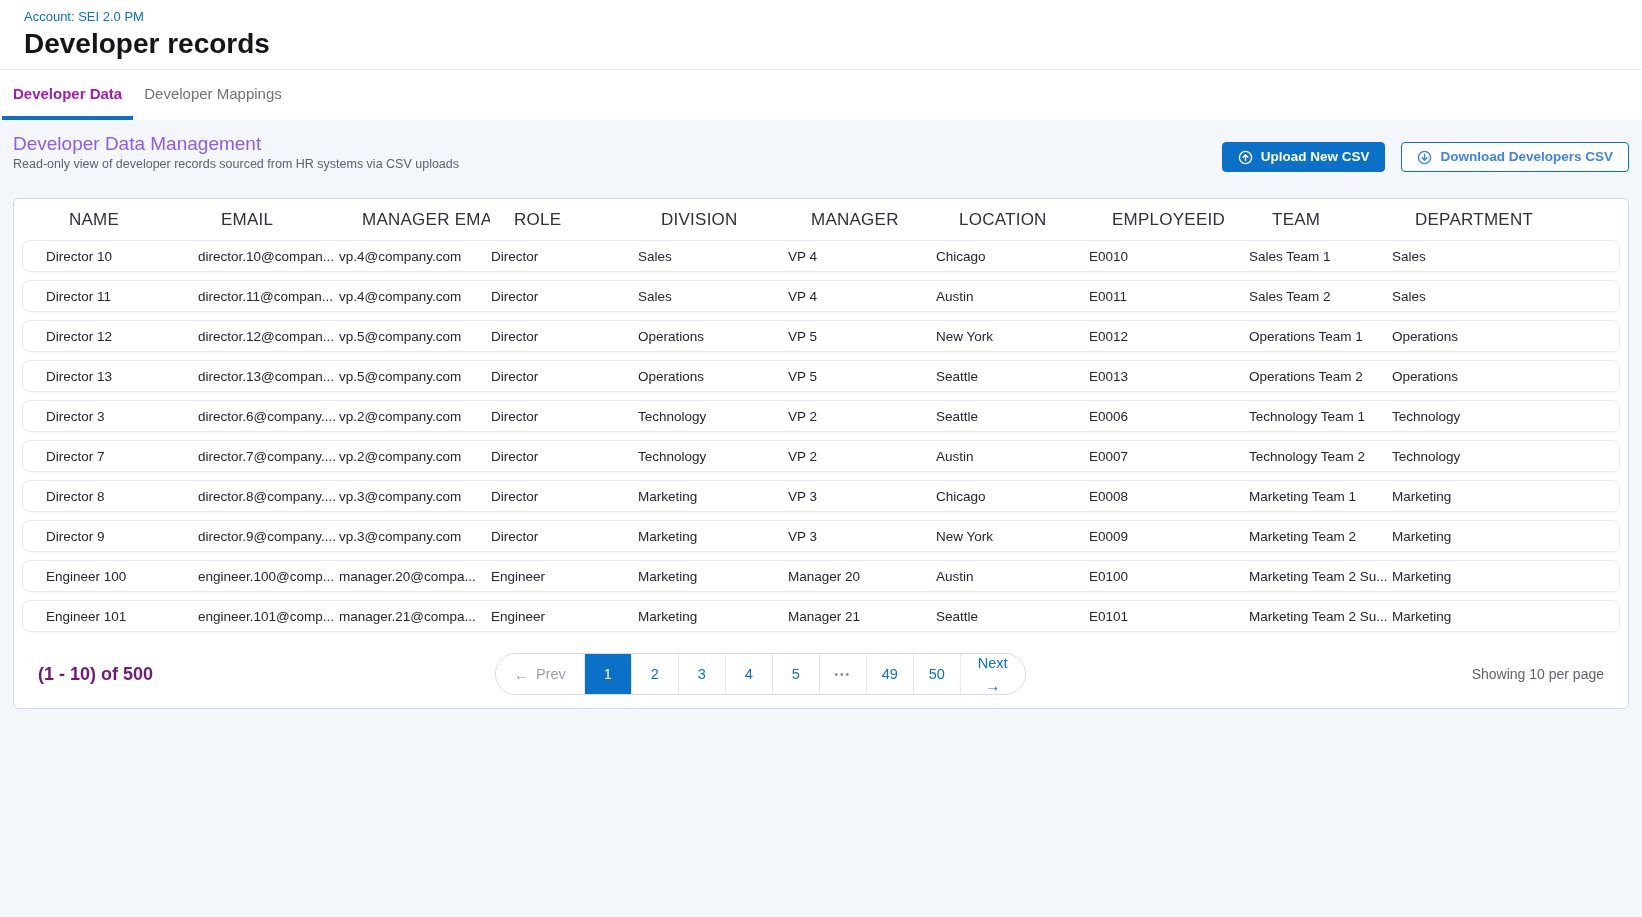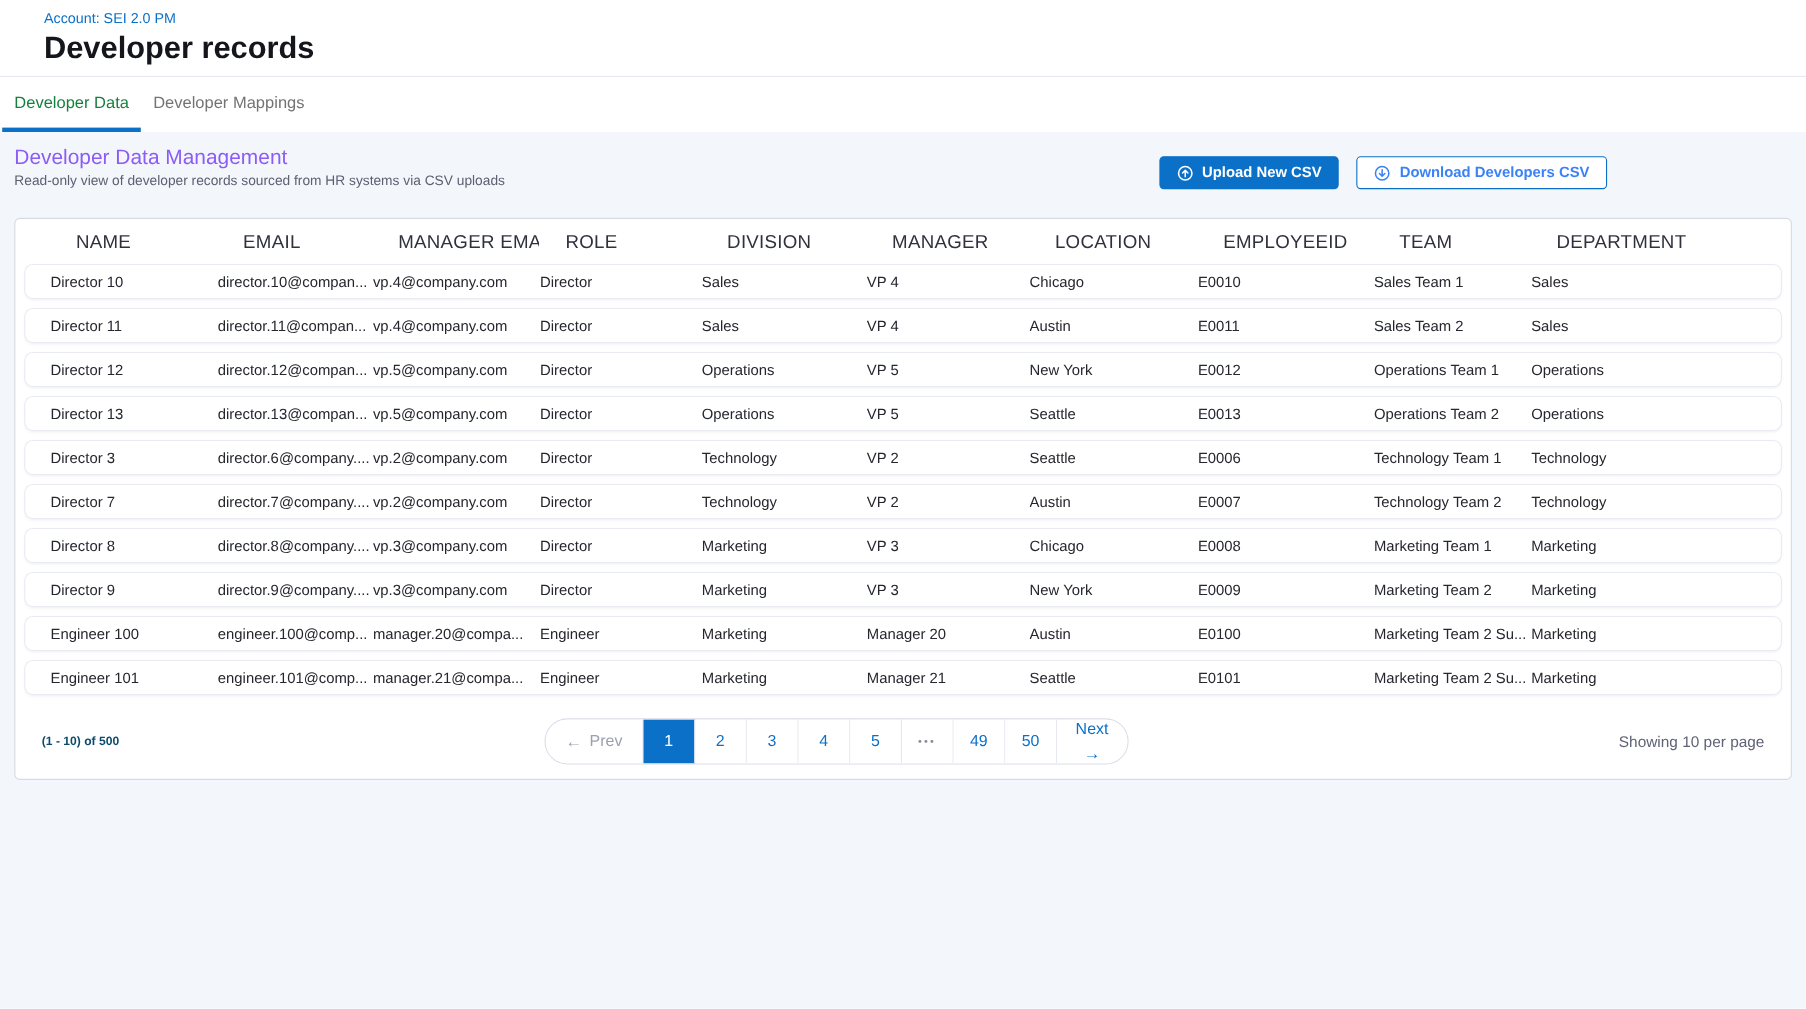--- a/index.html
+++ b/index.html
@@ -2,53 +2,53 @@
 <html><head>
 <meta charset="utf-8">
 <style>
   html,body{margin:0;padding:0;}
   body{
     width:1642px;height:917px;overflow:hidden;background:#ffffff;
     font-family:"Liberation Sans","DejaVu Sans",sans-serif;
     -webkit-font-smoothing:antialiased;color:#26272e;
   }
   
-  .page-header{padding:9px 40px 13px;border-bottom:1px solid #e6e8ef;background:#fff;}
+  .page-header{padding:9px 24px 13px;border-bottom:1px solid #e6e8ef;background:#fff;}
   .account-link{font-size:13px;color:#0b70c8;cursor:pointer;line-height:16px;}
   .page-title{margin:7px 0 0;font-size:28px;font-weight:700;color:#15161c;line-height:24px;}
   
   .tabbar{display:flex;background:#fff;padding-left:2px;}
   .tab{display:flex;align-items:center;height:46px;padding:0 11px;font-size:15px;
        color:#737373;cursor:pointer;border-bottom:4px solid transparent;box-sizing:content-box;}
-  .tab.active{font-weight:400;color:#15803d;border-bottom-color:#0b70c8;}
+  .tab.active{font-weight:700;color:#a21caf;border-bottom-color:#0b70c8;}
   
   .content{background:#f3f7fc;height:798px;box-sizing:border-box;padding:14px 13px 0;}
   .content-head{display:flex;justify-content:space-between;align-items:flex-start;margin-bottom:26px;}
   .head-text h2{margin:0 0 4px;font-size:19px;font-weight:400;color:#8b5cf6;line-height:19px;padding-left:0;}
   .head-text{padding-left:0;}
   .head-text p{margin:0;font-size:12.5px;color:#5d6070;line-height:15px;}
-  .actions{display:flex;gap:16px;margin-right:168px;margin-top:8px;}
+  .actions{display:flex;gap:16px;margin-top:8px;}
   .btn{display:flex;align-items:center;gap:8px;height:30px;padding:0 15px;border-radius:4px;
        font-family:inherit;font-size:13.5px;font-weight:700;cursor:pointer;line-height:1;}
   .btn-primary{background:#0b70c8;color:#fff;border:1px solid #0b70c8;}
   .btn-secondary{background:#fff;color:#3b82f6;border:1.5px solid #0b70c8;}
   .btn .icon{display:flex;align-items:center;}
   
   .table-card{background:#fff;border:1px solid #d6dae5;border-radius:5px;box-sizing:border-box;}
   .grid{display:grid;grid-template-columns:152px 141px 152px 147px 150px 148px 153px 160px 143px 1fr;}
   .thead{height:41px;align-items:center;padding-left:31px;}
   .th{font-size:17px;font-weight:500;color:#2f313d;letter-spacing:.25px;white-space:nowrap;overflow:hidden;padding-left:24px;}
   .row{height:32px;align-items:center;margin:0 8px 8px;padding-left:23px;background:#fff;
        border:1px solid #e9ebf3;border-radius:8px;box-sizing:border-box;
        box-shadow:0 1px 2px rgba(96,97,112,.05);}
   .td{font-size:13.5px;color:#26272e;white-space:nowrap;overflow:hidden;padding-right:8px;}
   
   .pagination-bar{position:relative;display:flex;align-items:center;justify-content:space-between;
        height:68px;padding:0 24px;}
-  .range{font-size:11px;font-weight:600;color:#0c4a6e;}
+  .range{font-size:18px;font-weight:600;color:#701a75;}
   .perpage{font-size:14px;color:#5f6375;}
   .pager{position:absolute;left:481px;top:50%;transform:translateY(-50%);display:flex;
        background:#fff;border:1px solid #d9dce8;border-radius:22px;overflow:hidden;height:40px;}
   .pcell{display:flex;align-items:center;justify-content:center;min-width:47px;box-sizing:border-box;
        font-size:14.5px;font-weight:500;color:#0b70c8;border-right:1px solid #e6e8f0;cursor:pointer;
        background:#fff;gap:7px;}
   .pcell:last-child{border-right:none;}
   .pcell.prev{color:#9ba1b0;padding:0 18px;cursor:default;}
   .pcell.next{padding:0 17px;flex-direction:column;}
   .pcell.active{background:#0b70c8;color:#fff;}

